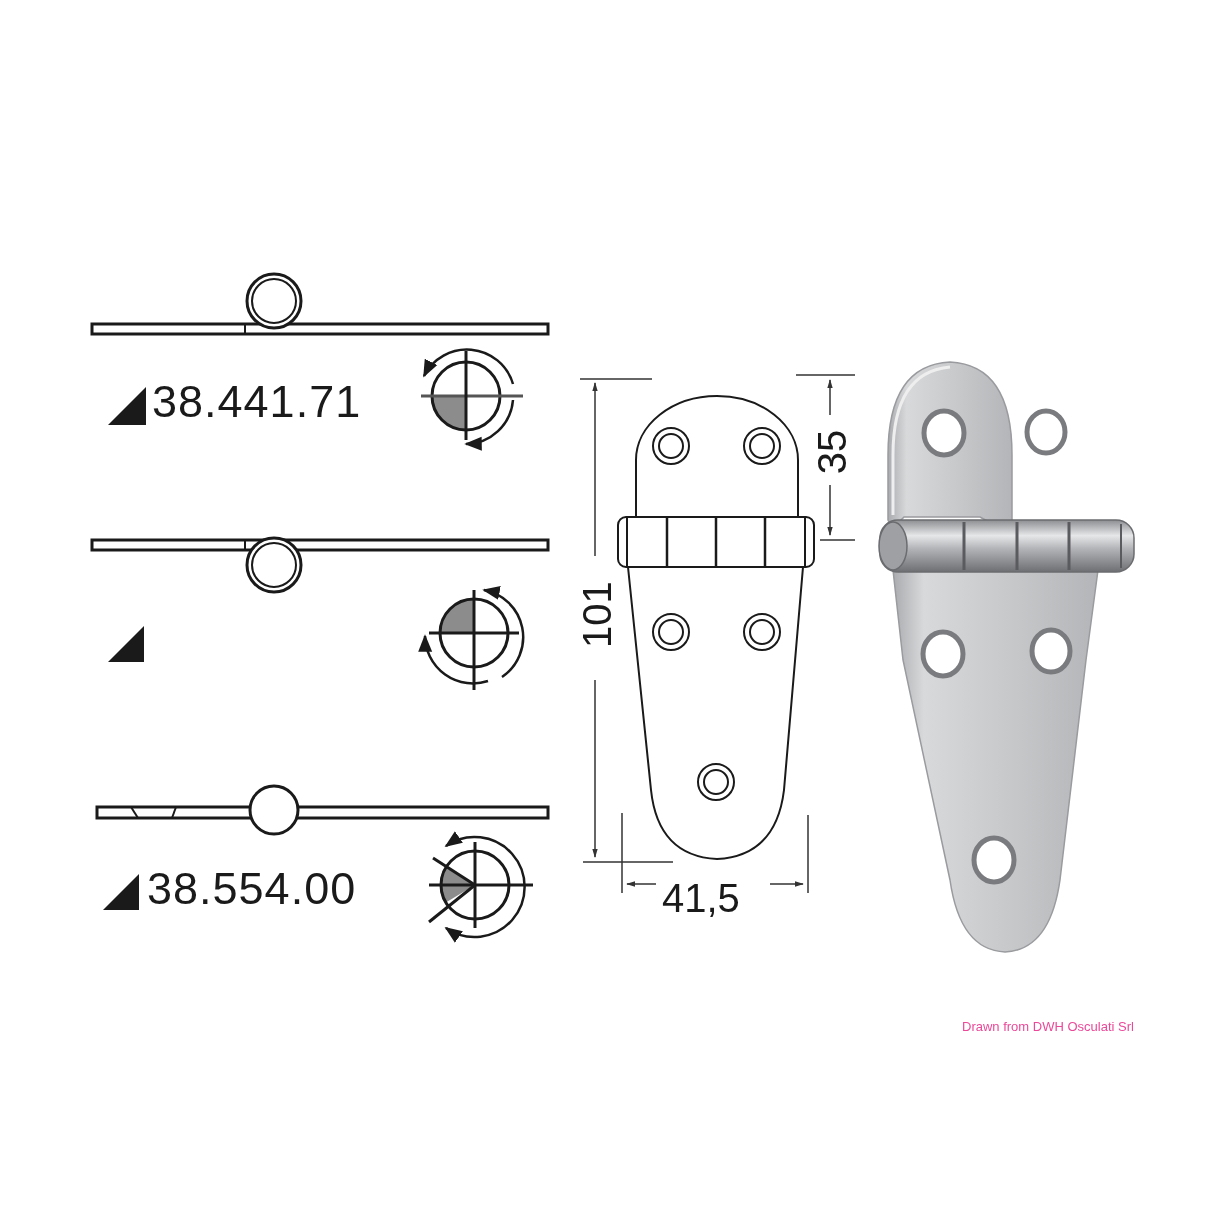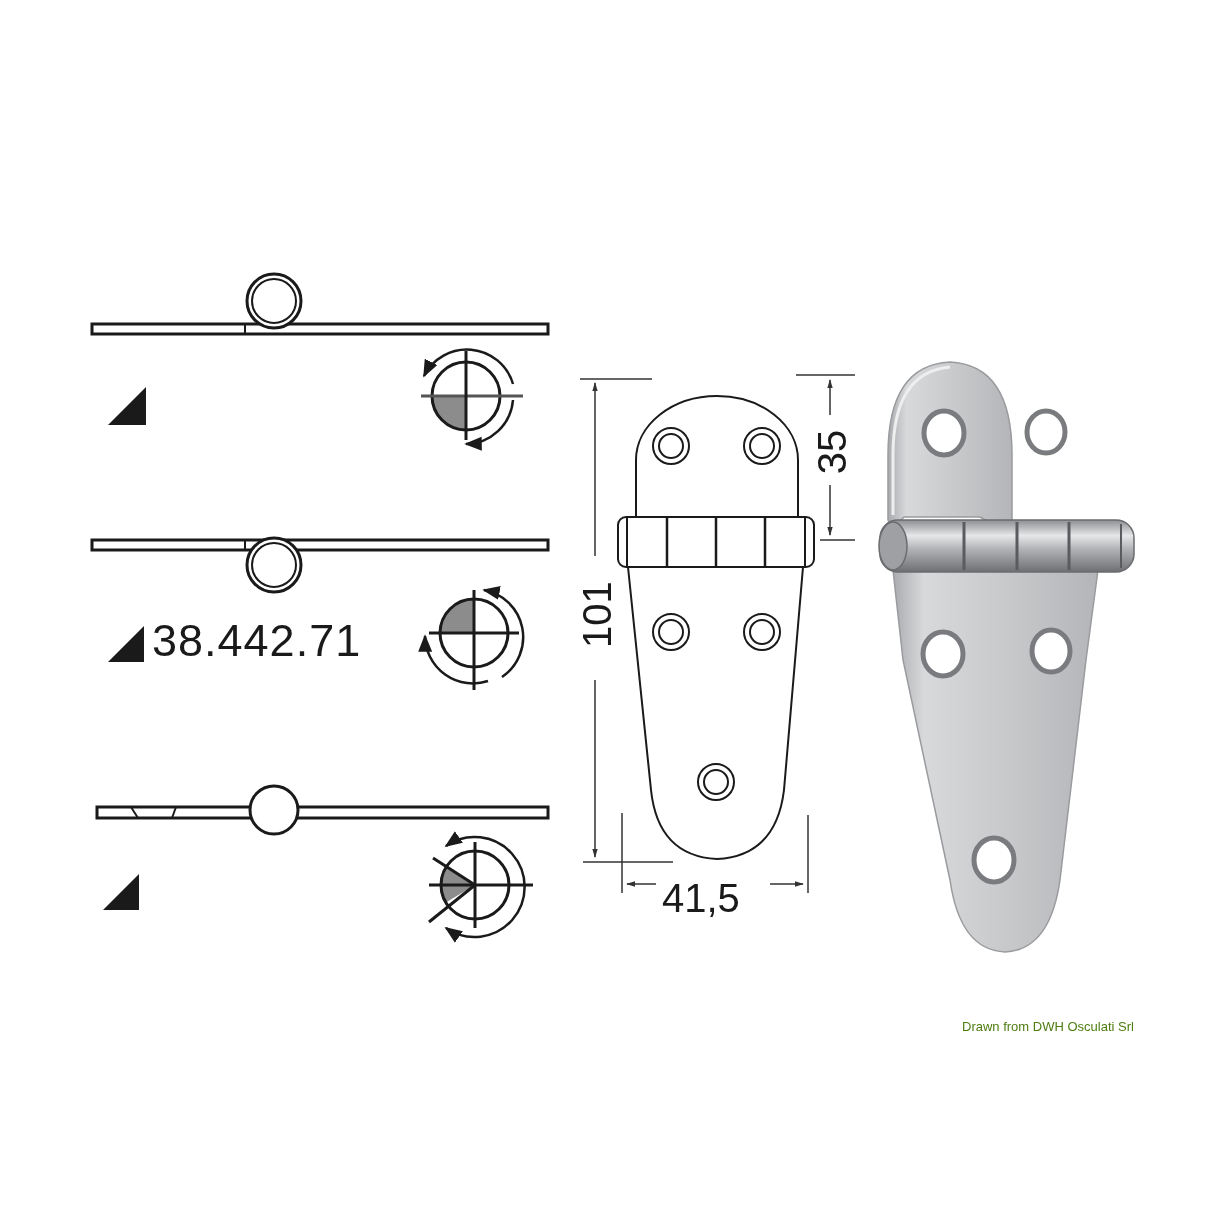--- a/index.html
+++ b/index.html
@@ -1,20 +1,20 @@
 <!DOCTYPE html>
 <html><head>
   <meta charset="utf-8">
   <style>
     html, body { margin: 0; padding: 0; background: #ffffff; }
     body { width: 1214px; height: 1214px; position: relative; overflow: hidden; font-family: "Liberation Sans", sans-serif; }
     .abs { position: absolute; }
     .code-label { position: absolute; font-size: 45px; color: #1a1a1a; letter-spacing: 1px; line-height: 1; font-family: "Liberation Sans", sans-serif; }
     .dim-label { position: absolute; font-size: 40px; color: #1a1a1a; line-height: 1; font-family: "Liberation Sans", sans-serif; }
-    .credit { position: absolute; left: 962px; top: 1019px; font-size: 13px; color: #4d7c0f; font-family: "Liberation Sans", sans-serif; }
+    .credit { position: absolute; left: 962px; top: 1019px; font-size: 13px; color: #ec4899; font-family: "Liberation Sans", sans-serif; }
     svg { position: absolute; left: 0; top: 0; }
   </style>
 </head>
 <body>
 
 <svg width="1214" height="1214" viewBox="0 0 1214 1214">
   <defs>
     <linearGradient id="metalGrad" x1="0" x2="1" y1="0" y2="0">
       <stop offset="0" stop-color="#a9abae"></stop>
       <stop offset="0.15" stop-color="#d8d9db"></stop>
@@ -147,28 +147,29 @@
       <ellipse cx="1046" cy="432" rx="19" ry="21"></ellipse>
       <ellipse cx="943" cy="654" rx="20" ry="22"></ellipse>
       <ellipse cx="1051" cy="651" rx="19" ry="21"></ellipse>
       <ellipse cx="994" cy="860" rx="20" ry="22"></ellipse>
     </g>
   </g>
 </svg>
 
 <div class="abs" style="left:108px; top:375px; width:300px; height:50px;">
   <span style="position:absolute; left:0; top:12px; width:0; height:0; border-left:38px solid transparent; border-bottom:38px solid #1a1a1a;"></span>
+  <span class="code-label" style="left:44px; top:4px;">38.441.71</span>
 </div>
 
 <div class="abs" style="left:108px; top:614px; width:300px; height:50px;">
   <span style="position:absolute; left:0; top:12px; width:0; height:0; border-left:36px solid transparent; border-bottom:36px solid #1a1a1a;"></span>
-  <span class="code-label" style="left:44px; top:4px;">38.442.71</span>
 </div>
 
 <div class="abs" style="left:103px; top:862px; width:300px; height:50px;">
   <span style="position:absolute; left:0; top:12px; width:0; height:0; border-left:36px solid transparent; border-bottom:36px solid #1a1a1a;"></span>
+  <span class="code-label" style="left:44px; top:4px;">38.554.00</span>
 </div>
 
 <div class="dim-label" style="left:567px; top:598px; transform: rotate(-90deg); transform-origin: center; width:60px; text-align:center;">101</div>
 <div class="dim-label" style="left:808px; top:432px; transform: rotate(-90deg); transform-origin: center; width:48px; text-align:center;">35</div>
 <div class="dim-label" style="left:662px; top:878px;">41,5</div>
 
 <div class="credit">Drawn from DWH Osculati Srl</div>
 
 </body></html>

